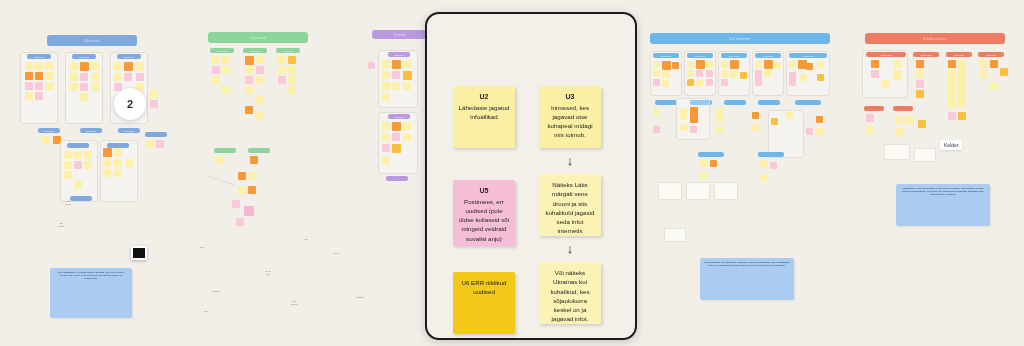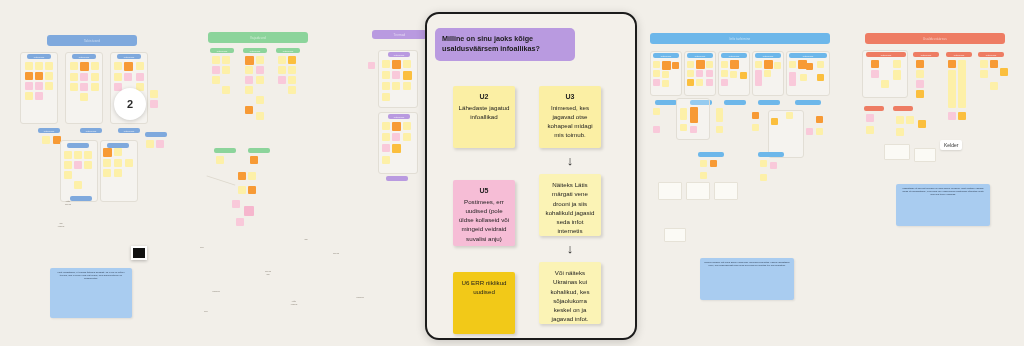--- a/index.html
+++ b/index.html
@@ -288,21 +288,20 @@
     <div class="note n-y" style="left:403px;top:133px;width:8px;height:8px;"></div>
     <div class="note n-p" style="left:382px;top:144px;width:8px;height:8px;"></div>
     <div class="note n-o2" style="left:392px;top:144px;width:9px;height:9px;"></div>
     <div class="note n-y" style="left:382px;top:156px;width:8px;height:8px;"></div>
     <div class="col-header" style="left:386px;top:176px;width:22px;background:#b99ae0;">
         <span></span>
       </div>
   </div>
 
   <div id="focus-panel">
-    <div id="focus-title">Milline on sinu jaoks kõige usaldusväärsem infoallikas?</div>
 
     <div class="bignote bn-yellow" style="left:26px;top:72px;width:62px;height:62px;">
       <span class="bn-title">U2</span>
       <span class="bn-body">Lähedaste jagatud infoallikad</span>
     </div>
 
     <div class="bignote bn-yellow" style="left:112px;top:72px;width:62px;height:62px;">
       <span class="bn-title">U3</span>
       <span class="bn-body">Inimesed, kes jagavad otse kohapeal midagi mis toimub.</span>
     </div>

